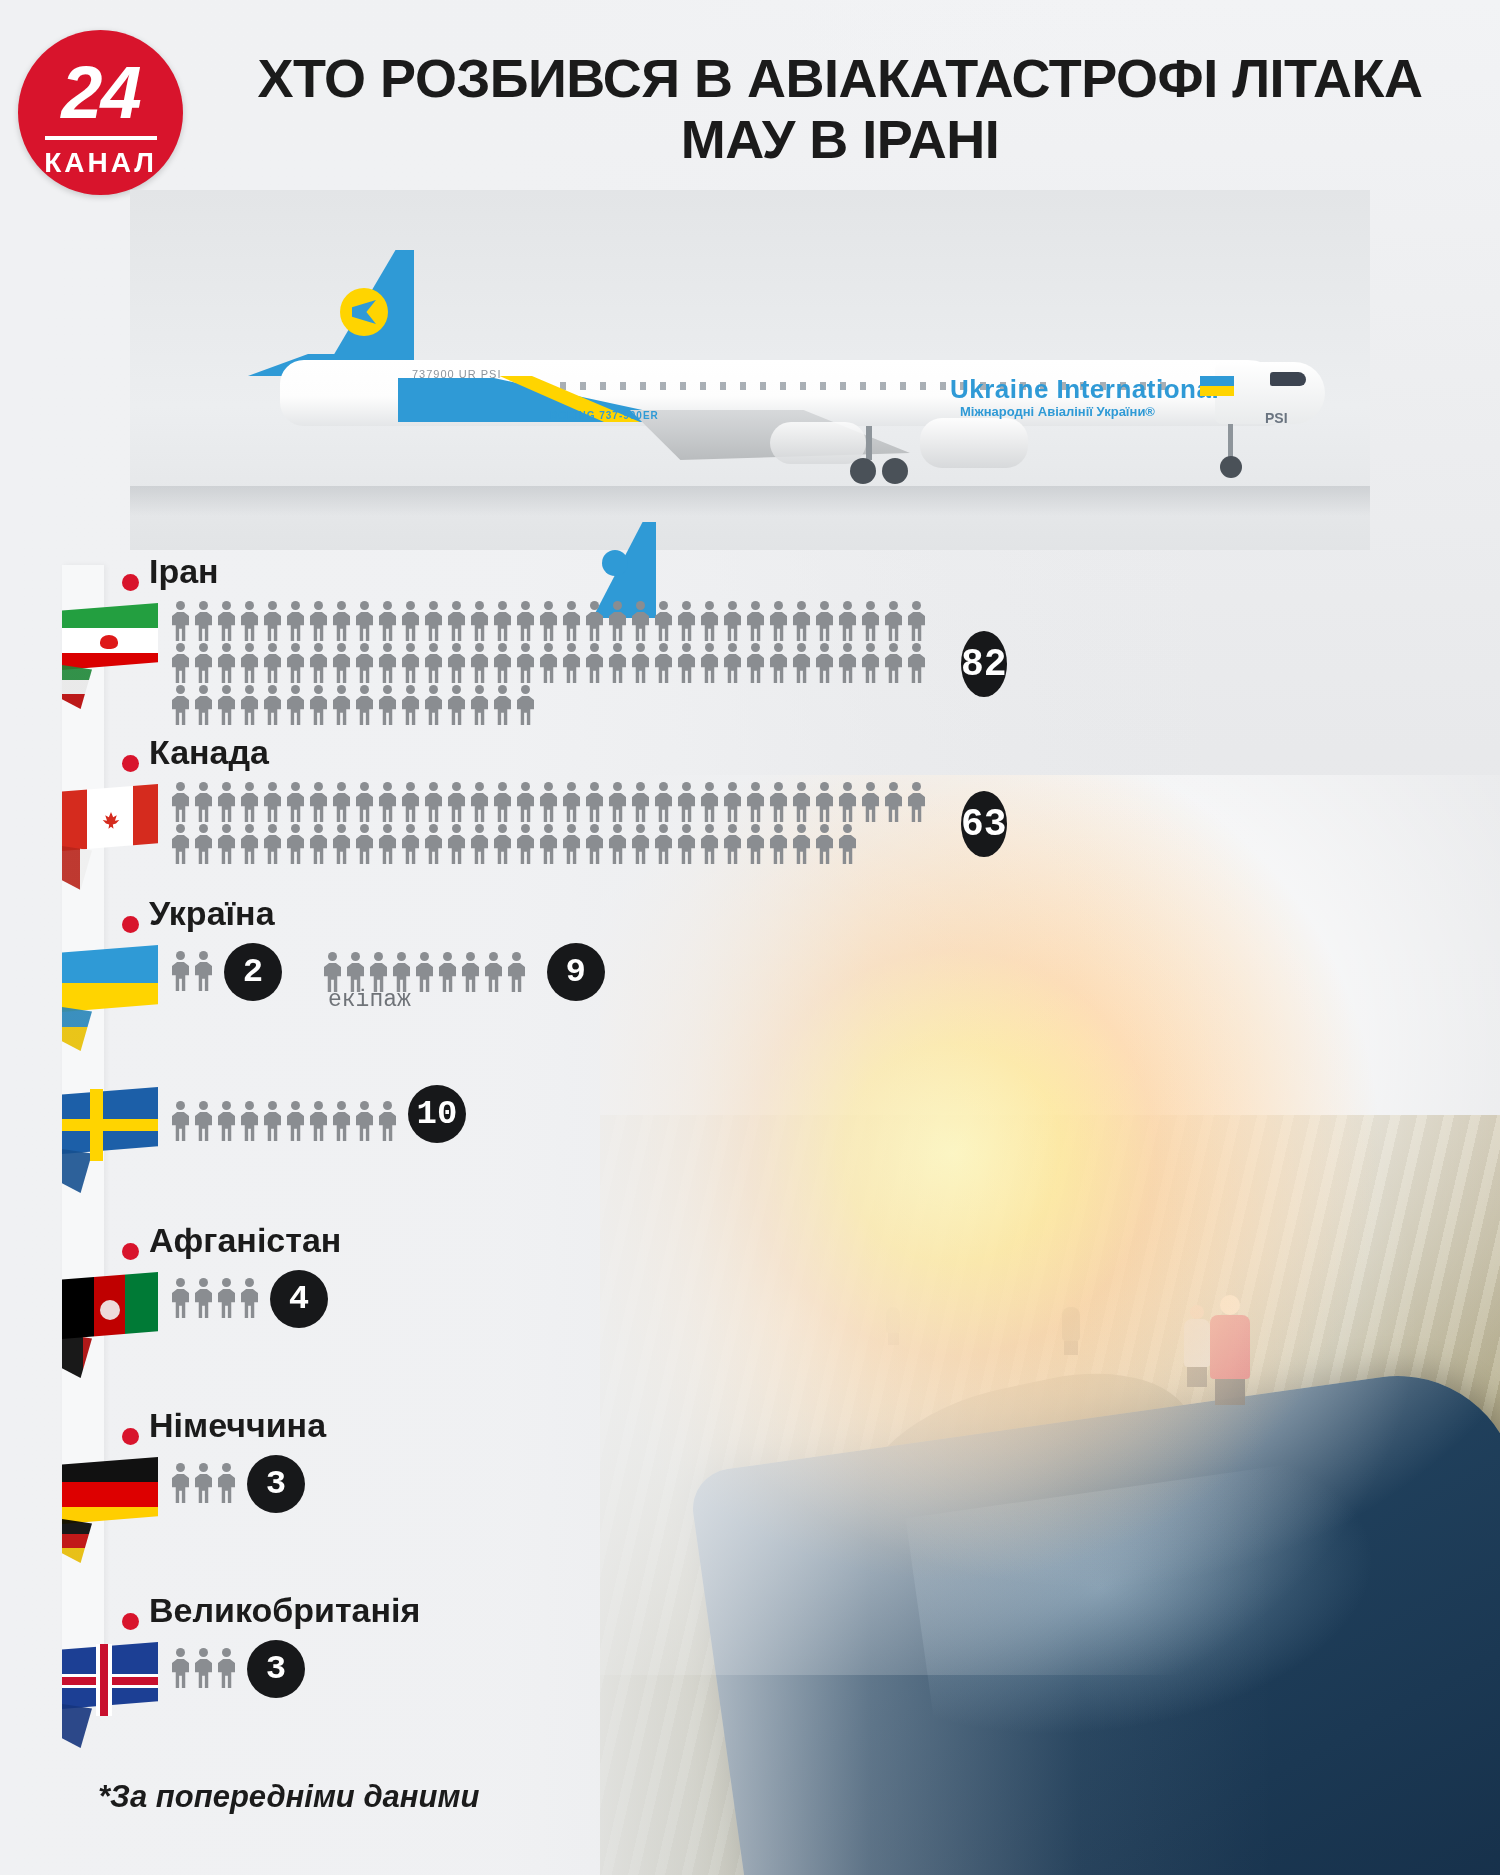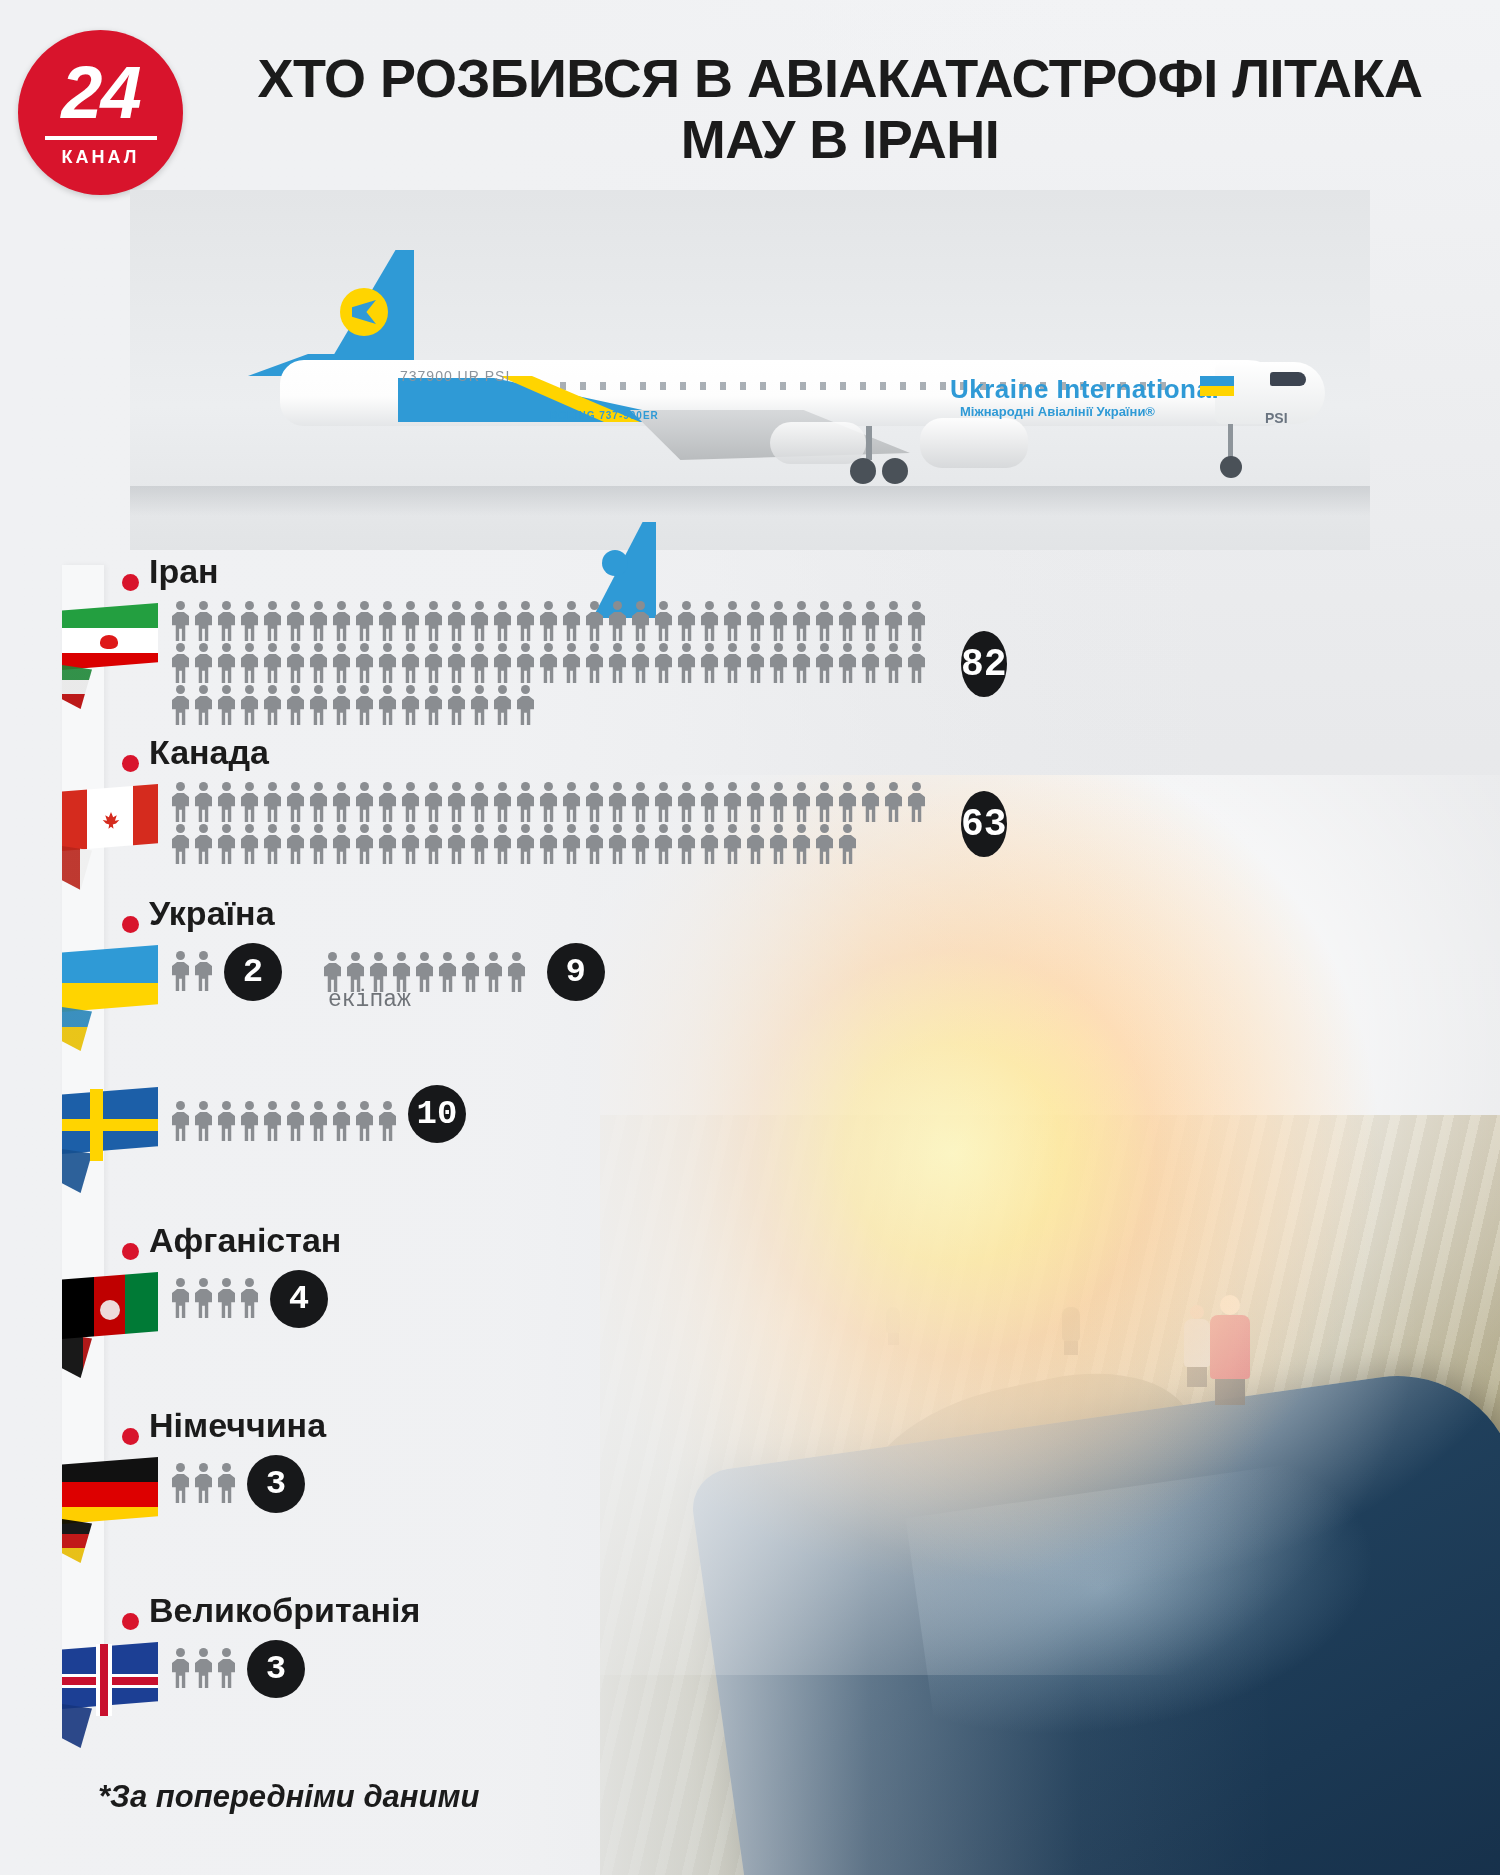--- a/index.html
+++ b/index.html
@@ -137,21 +137,21 @@
     line-height: 1;
     padding-top: 26px;
     font-style: italic;
   }
   .logo .bar {
     width: 112px; height: 4px;
     background: #fff;
     margin: 6px auto 7px;
   }
   .logo .kanal {
-    font-size: 18px;
+    font-size: 28px;
     font-weight: 700;
     letter-spacing: 3px;
   }
   .title {
     position: absolute;
     left: 205px; top: 48px;
     width: 1270px;
     text-align: center;
     font-size: 54px;
     line-height: 1.13;
@@ -293,22 +293,22 @@
     font-weight: 700;
   }
   .livery-flag {
     position: absolute;
     left: 1070px; top: 126px;
     width: 34px; height: 20px;
     background: linear-gradient(180deg, #2f9ad6 50%, #ffd400 50%);
   }
   .reg-text {
     position: absolute;
-    left: 270px; top: 118px;
-    font-size: 14px;
+    left: 282px; top: 118px;
+    font-size: 11px;
     color: #8c949c;
     letter-spacing: 1px;
   }
   .reg-text2 {
     position: absolute;
     left: 420px; top: 160px;
     font-size: 10px;
     color: #2f9ad6;
     letter-spacing: 1px;
     font-weight: 700;

